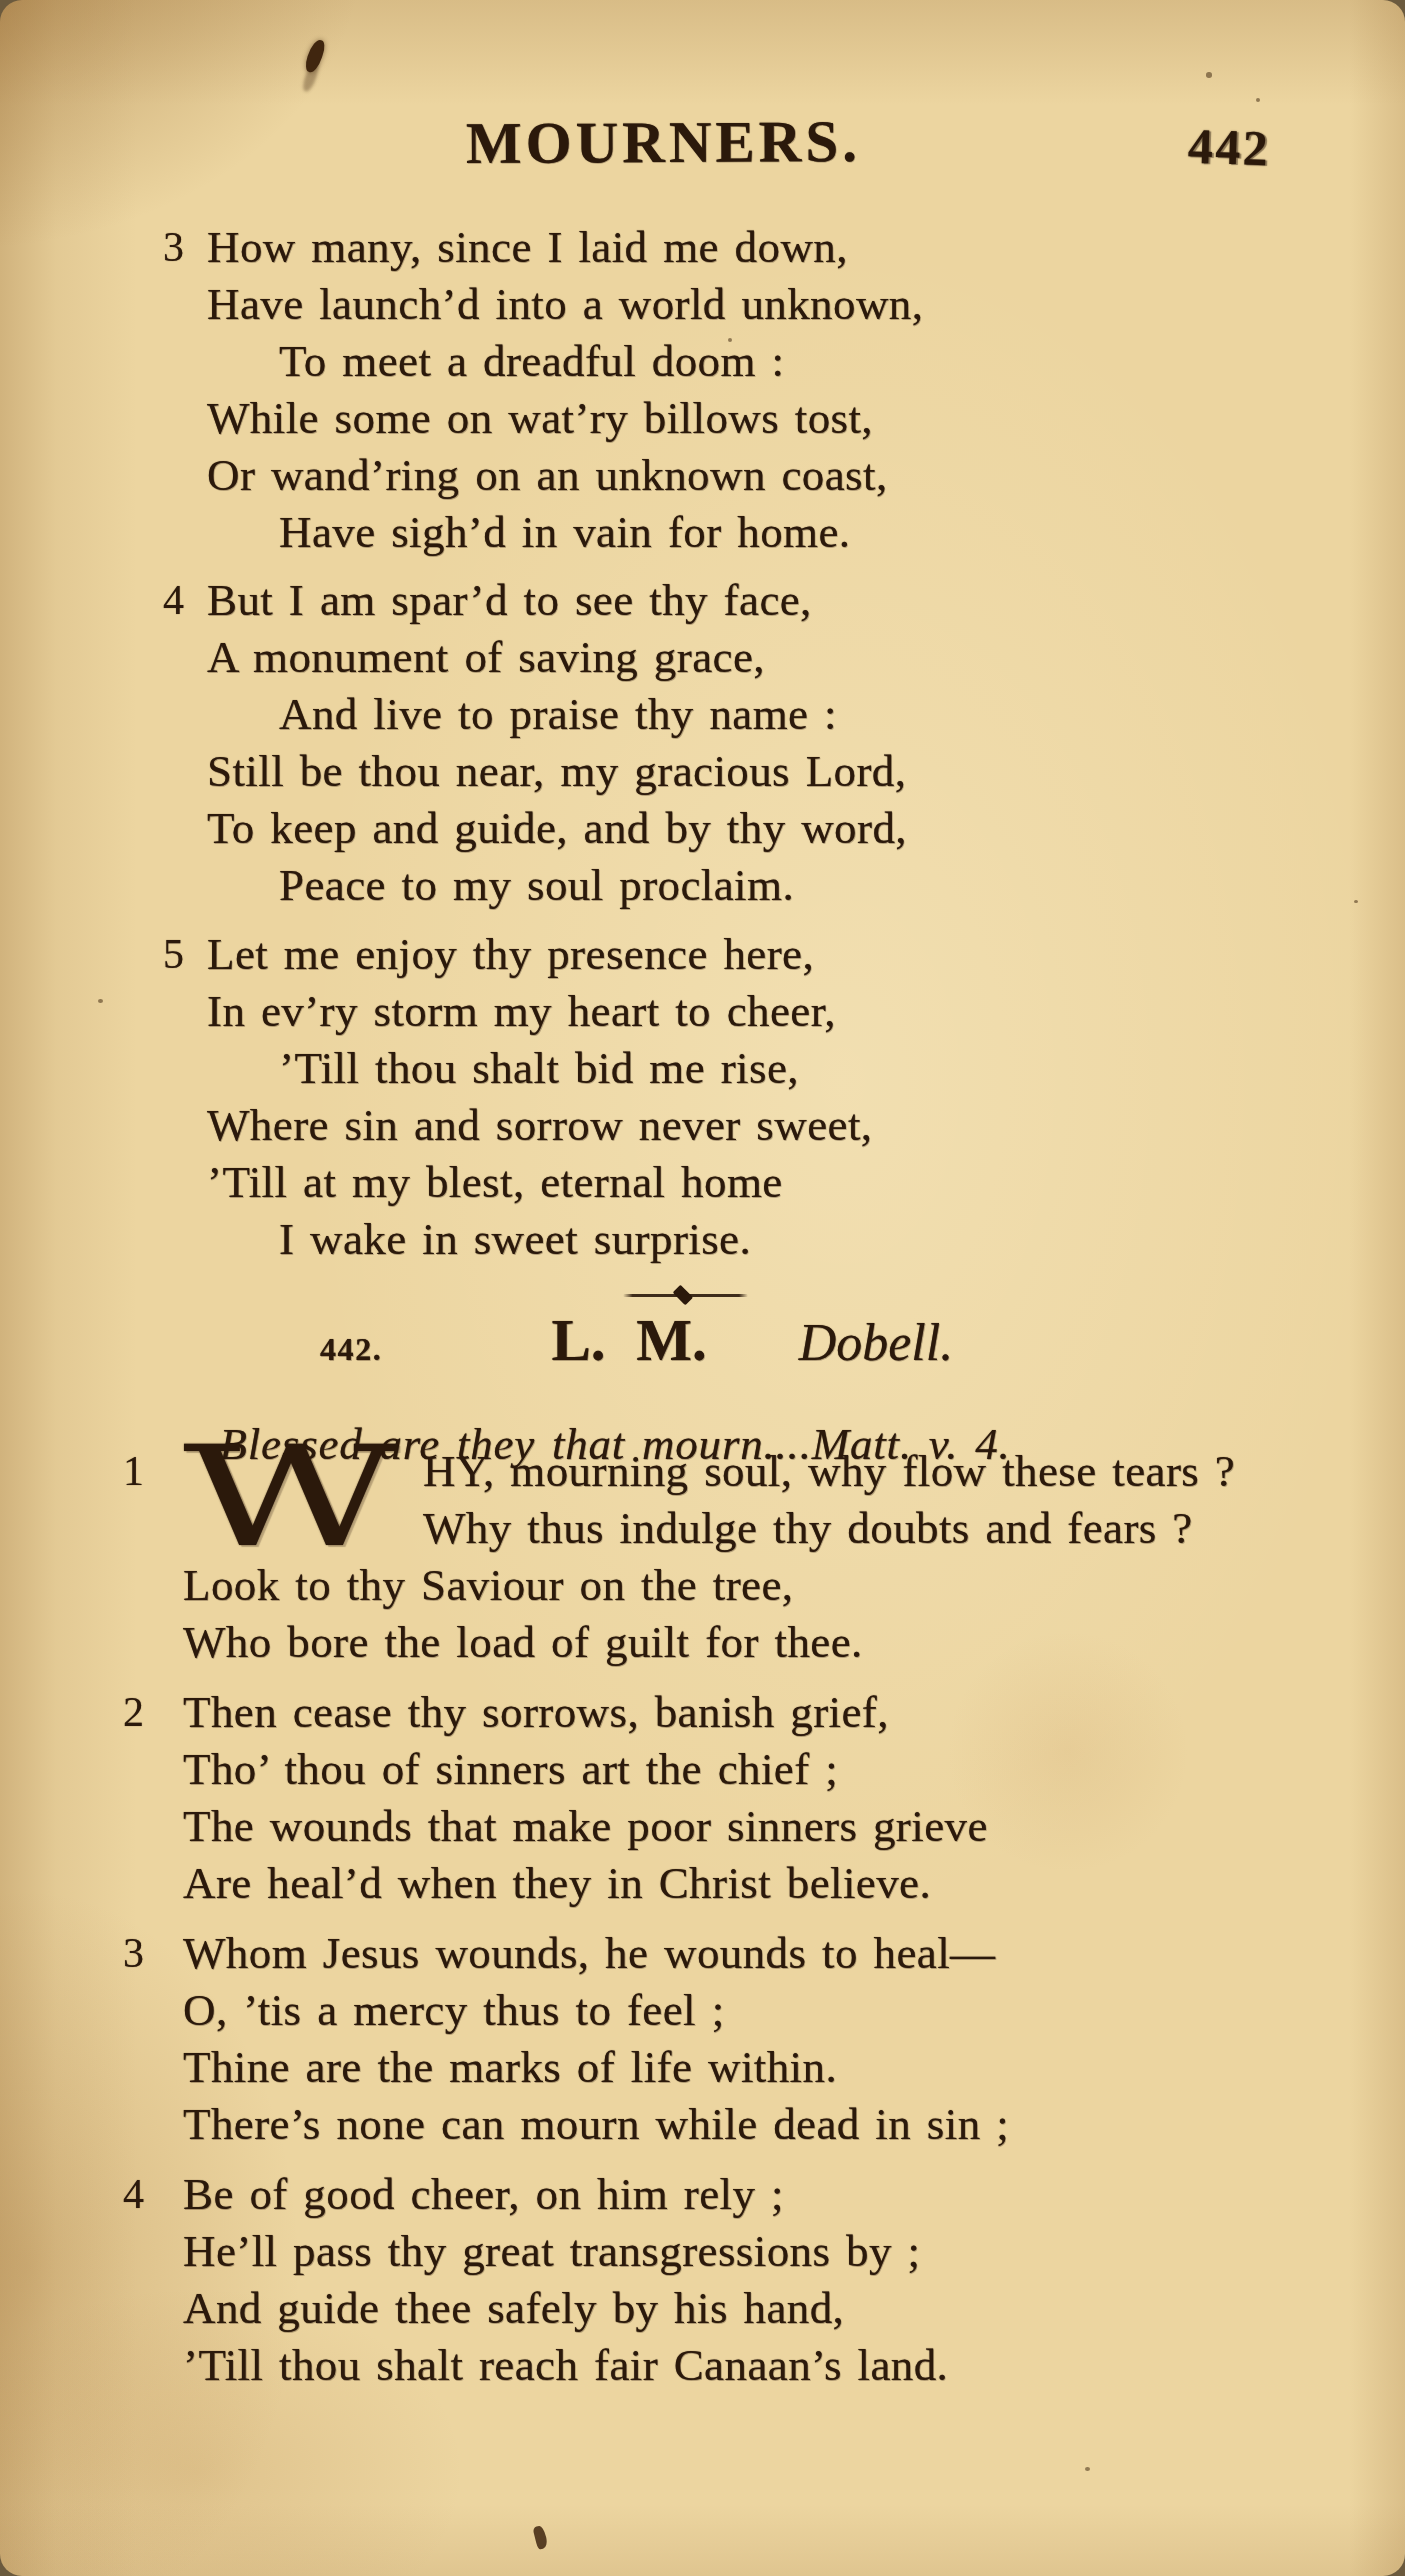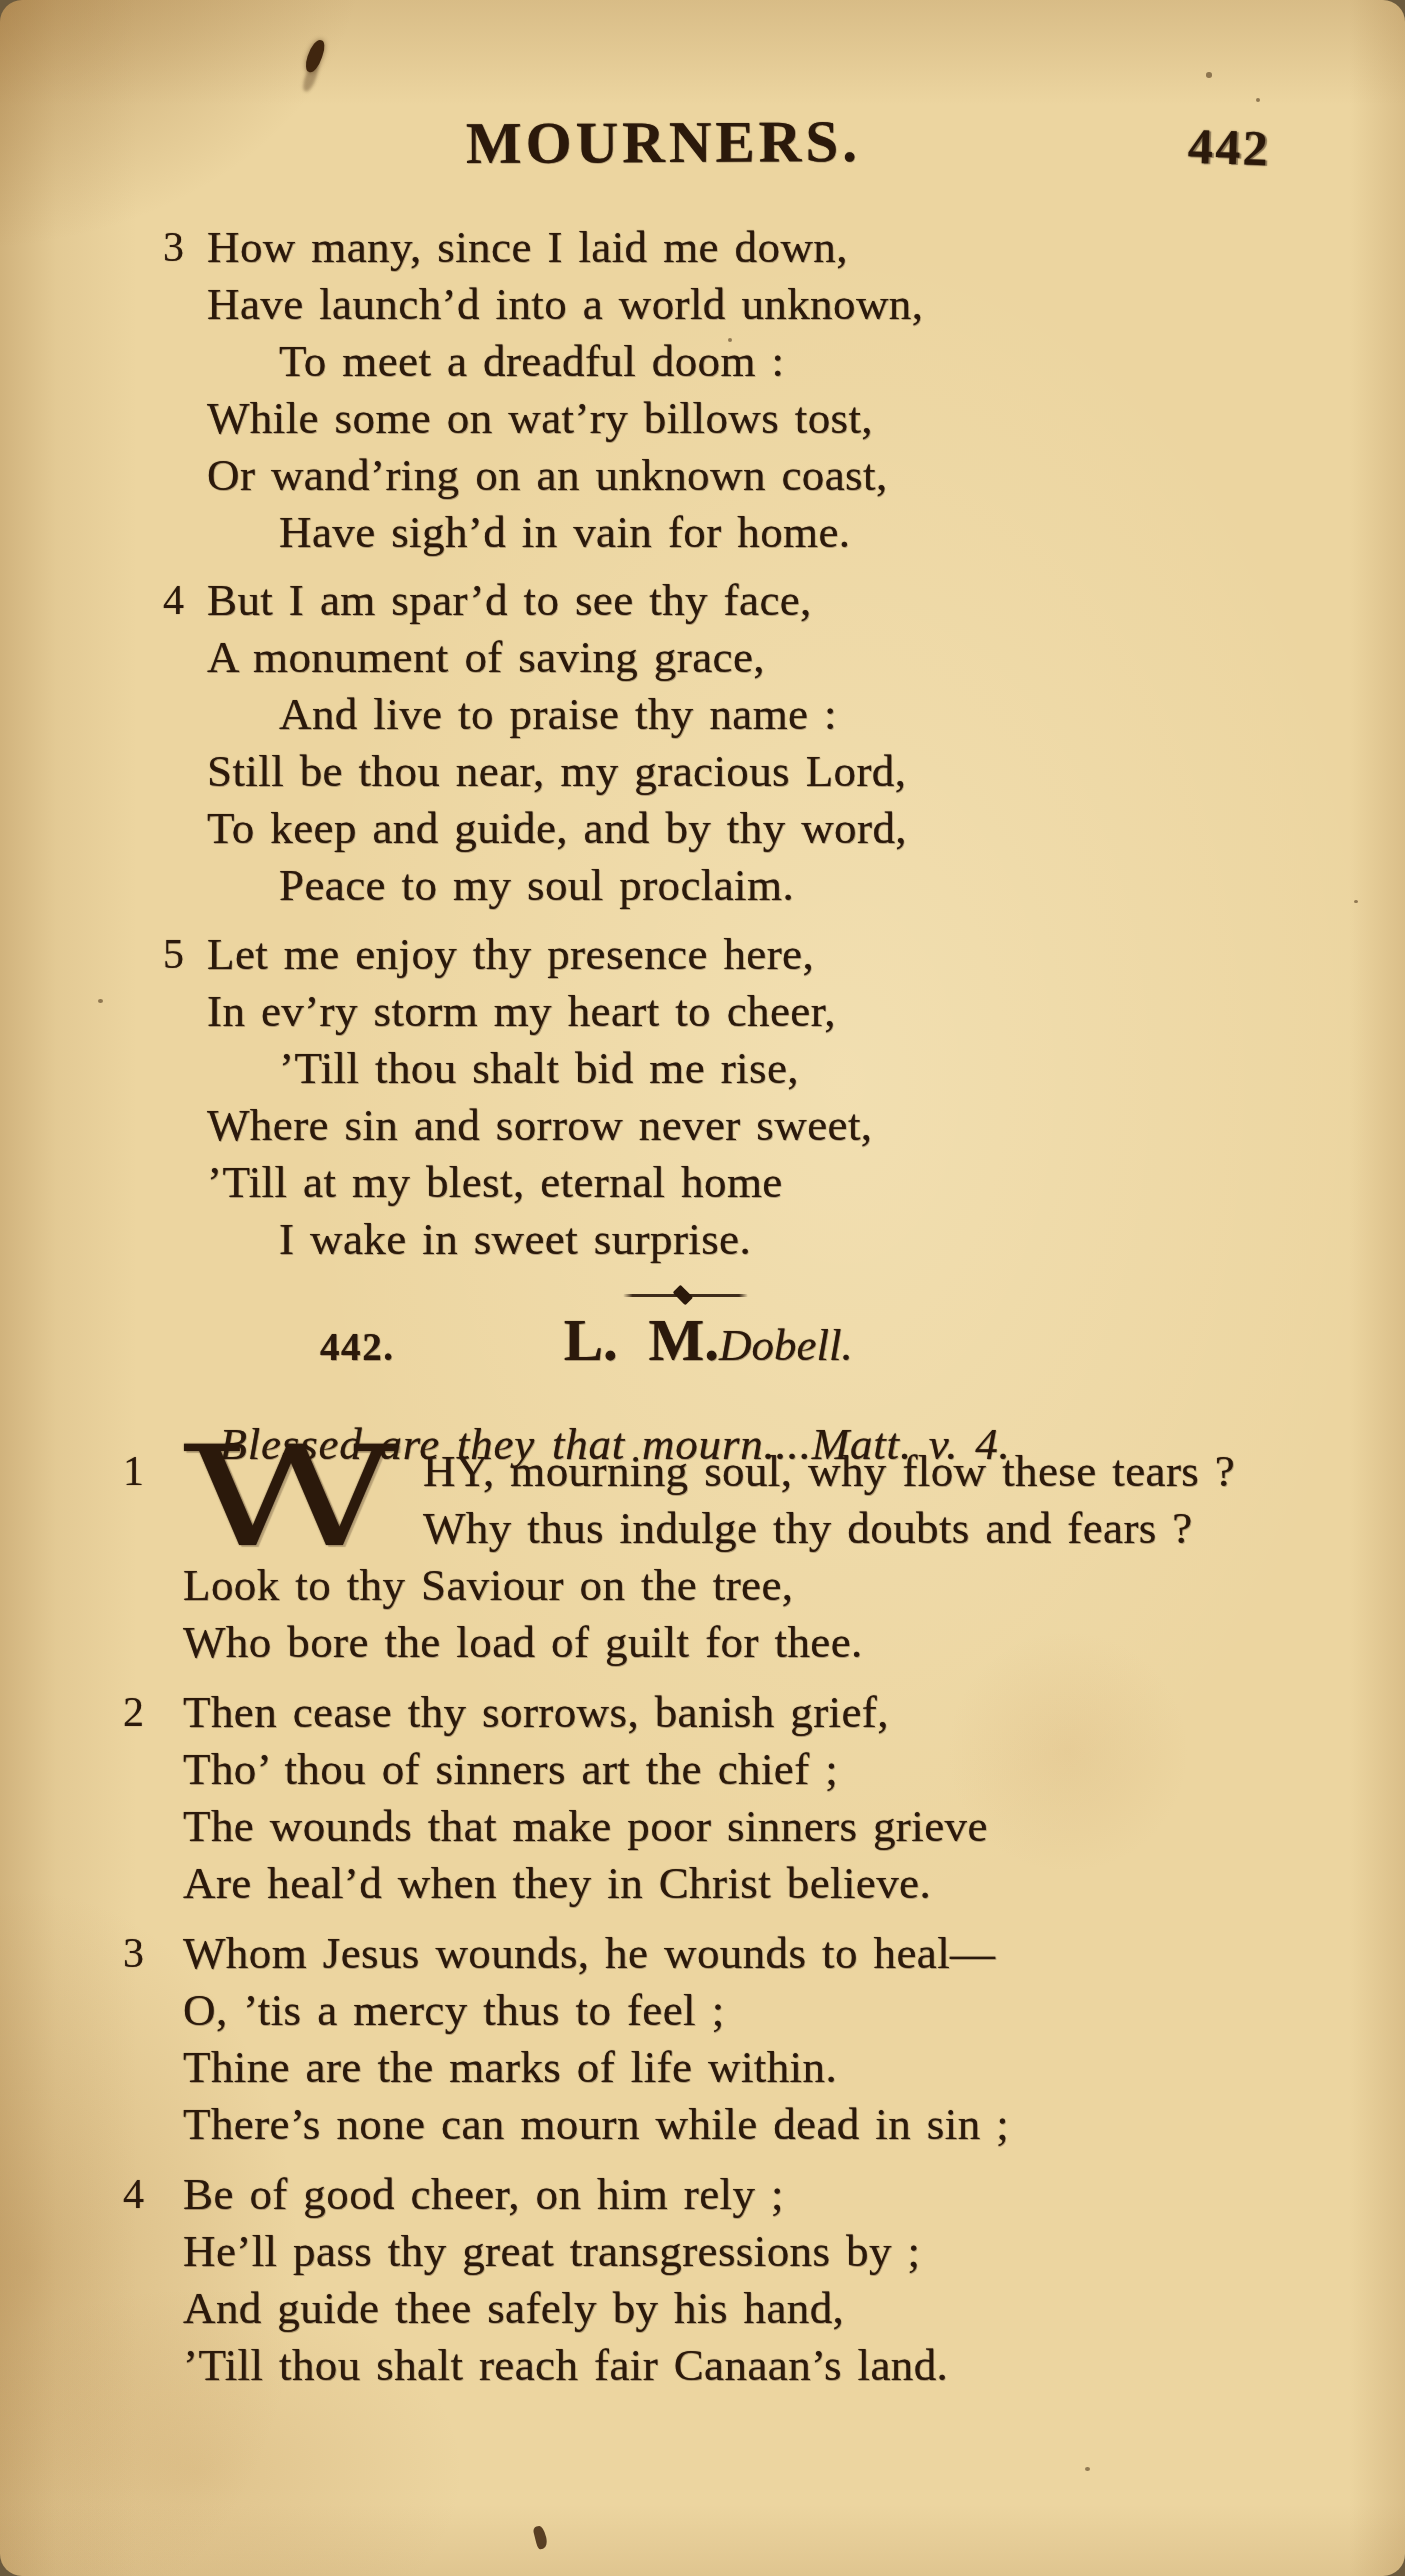--- a/index.html
+++ b/index.html
@@ -60,23 +60,23 @@
   .dropglyph{
     position:absolute;left:0;top:-6.4px;
     font-family:"DejaVu Serif","Liberation Serif",serif;
     font-size:138px;line-height:121px;font-weight:400;
     transform:scaleX(1.52);transform-origin:left top;
     text-shadow:0 0 1.2px rgba(43,25,11,0.8), 1.6px 1.6px 0.8px rgba(43,25,11,0.25);
   }
   
   .hymn-heading{position:absolute;left:0;top:1311px;width:1405px;height:59px;line-height:59px;white-space:nowrap;}
   .hymn-heading span{vertical-align:baseline;}
-  .hymn-no{margin-left:320px;font-size:39px;font-weight:700;letter-spacing:1.6px;}
+  .hymn-no{margin-left:320px;font-size:32px;font-weight:700;letter-spacing:1.6px;}
   .hymn-meter{margin-left:169px;font-size:59px;font-weight:700;word-spacing:16px;}
-  .hymn-author{font-size:45px;font-style:italic;}
+  .hymn-author{margin-left:92px;font-size:52px;font-style:italic;}
   .scripture{
     position:absolute;left:0;top:1384px;width:1230px;
     text-align:center;font-size:45px;font-style:italic;line-height:57px;
     letter-spacing:0.8px;word-spacing:4.8px;white-space:nowrap;margin-top:32px;
   }
   
   .divider{position:absolute;left:623px;top:1288px;width:125px;height:14.5px;}
   .divider .rule{
     position:absolute;left:0;right:0;top:5.6px;height:3.2px;
     background:linear-gradient(90deg, rgba(43,25,11,0) 0, rgba(43,25,11,0.9) 9.6px, rgba(43,25,11,0.9) 116px, rgba(43,25,11,0) 125px);

